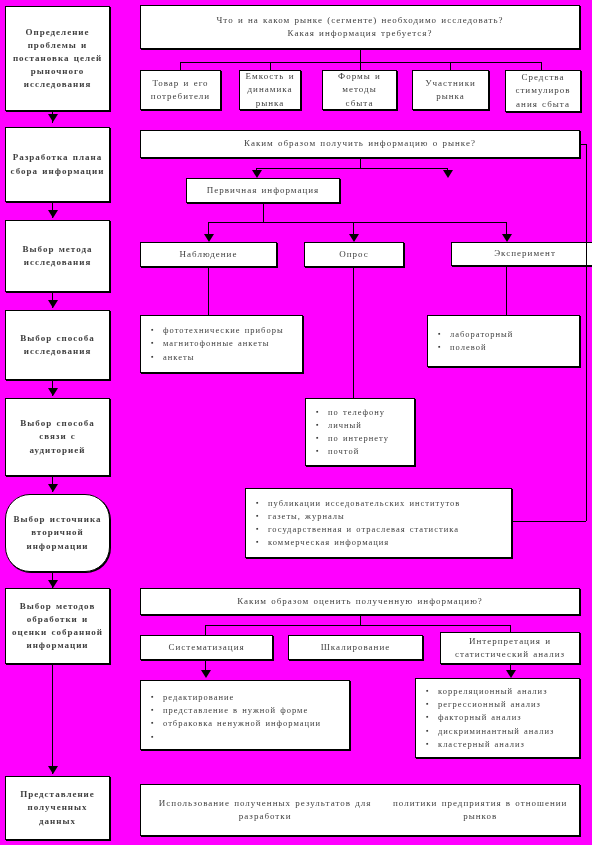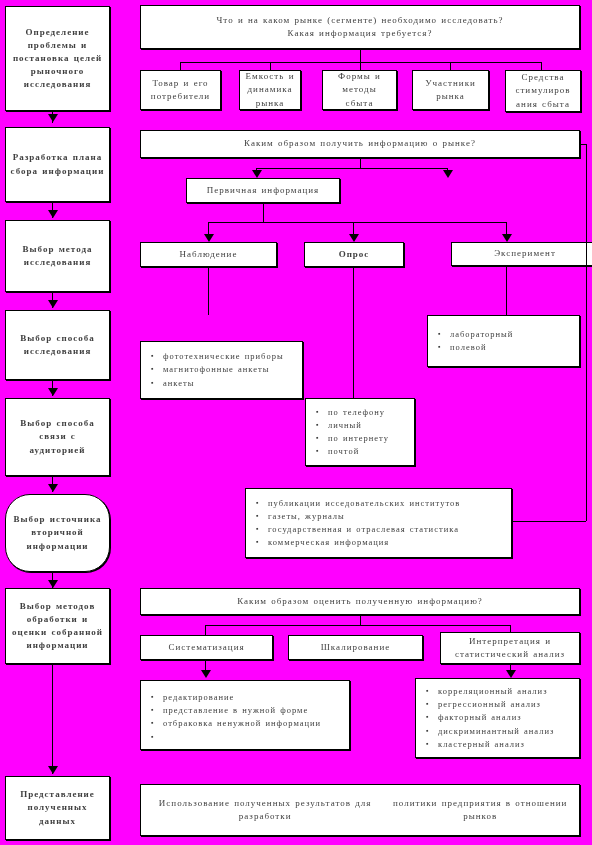--- a/index.html
+++ b/index.html
@@ -188,32 +188,32 @@
   <div class="ln vl" style="left:208px;top:222px;height:14px;"></div>
   <div class="ln vl" style="left:353px;top:222px;height:14px;"></div>
   <div class="ln vl" style="left:506px;top:222px;height:14px;"></div>
   <div class="arw" style="left:204px;top:234px;"></div>
   <div class="arw" style="left:349px;top:234px;"></div>
   <div class="arw" style="left:502px;top:234px;"></div>
 
   <div class="box fs-node" style="left:140px;top:242px;width:137px;height:25px;">
     <span class="txt">Наблюдение</span>
   </div>
-  <div class="box fs-node" style="left:304px;top:242px;width:100px;height:25px;font-weight:bold;">
+  <div class="box fs-node" style="left:304px;top:242px;width:100px;height:25px;">
     <span class="txt">Опрос</span>
   </div>
   <div class="box fs-node" style="left:451px;top:242px;width:148px;height:24px;">
     <span class="txt">Эксперимент</span>
   </div>
 
   <div class="ln vl" style="left:208px;top:267px;height:48px;"></div>
   <div class="ln vl" style="left:353px;top:267px;height:131px;"></div>
   <div class="ln vl" style="left:506px;top:267px;height:48px;"></div>
 
-  <div class="listbox fs-list" style="left:140px;top:315px;width:163px;height:58px;margin-top:26px;">
+  <div class="listbox fs-list" style="left:140px;top:315px;width:163px;height:58px;">
     <ul>
       <li>фототехнические приборы</li>
       <li>магнитофонные анкеты</li>
       <li>анкеты</li>
     </ul>
   </div>
 
   <div class="listbox fs-list" style="left:427px;top:315px;width:153px;height:52px;">
     <ul>
       <li>лабораторный</li>

